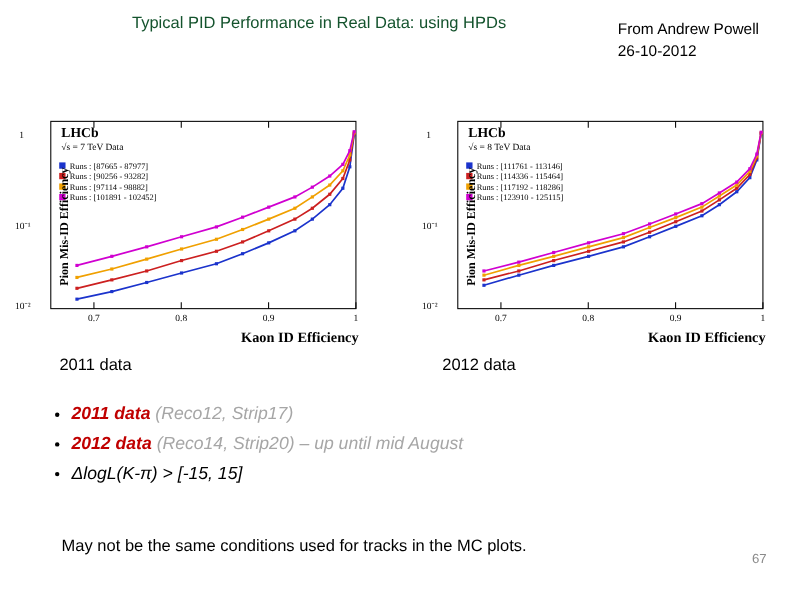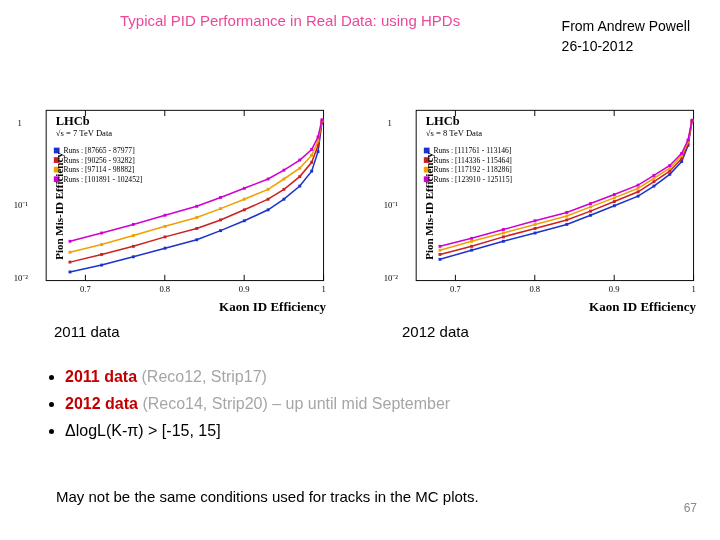--- a/index.html
+++ b/index.html
@@ -1,27 +1,27 @@
 <!DOCTYPE html>
 <html><head>
 <meta charset="utf-8">
 <style>
   * { margin: 0; padding: 0; box-sizing: border-box; }
   body { width: 720px; height: 540px; background: #fff; font-family: "Segoe UI", Arial, sans-serif; position: relative; overflow: hidden; }
-  .title { position: absolute; top: 12px; left: 120px; font-size: 15px; color: #ec4899; }
+  .title { position: absolute; top: 12px; left: 120px; font-size: 15px; color: #14532d; }
   .credit { position: absolute; top: 17px; right: 30px; font-size: 14px; color: #000; line-height: 1.4; }
   .plots { position: absolute; top: 98px; left: 6px; right: 14px; height: 215px; display: flex; gap: 40px; }
   .plot-wrap { width: 345px; height: 215px; position: relative; }
   .plot-svg { width: 100%; height: 100%; }
   .axis-label-y { position: absolute; left: -1px; top: 50%; transform: translateY(-50%) rotate(-90deg); transform-origin: center; font-size: 11px; font-family: serif; font-weight: bold; white-space: nowrap; }
   .axis-label-x { position: absolute; bottom: -2px; right: 10px; font-size: 13px; font-family: serif; font-weight: bold; }
   .caption-2011 { position: absolute; top: 323px; left: 54px; font-size: 15px; }
   .caption-2012 { position: absolute; top: 323px; left: 402px; font-size: 15px; }
   .bullets { position: absolute; top: 363px; left: 45px; font-size: 16px; line-height: 1.7; }
-  .bullets li { list-style: disc; margin-left: 20px; }
+  .bullets li { list-style: disc; margin-left: 20px; font-style: italic; }
   .b-red-bold { color: #c00000; font-weight: bold; }
   .b-grey { color: #a6a6a6; }
   .footer-note { position: absolute; bottom: 35px; left: 56px; font-size: 15px; }
   .page-num { position: absolute; bottom: 25px; right: 23px; font-size: 12px; color: #8a8a8a; }
   .experiment { font-family: serif; font-weight: bold; font-size: 13px; }
   .sqrt-line { font-family: serif; font-size: 9px; }
   .run-line { font-family: serif; font-size: 8px; }
 </style>
 </head>
 <body>
@@ -226,18 +226,18 @@
     </svg>
     <div class="axis-label-x">Kaon ID Efficiency</div>
   </div>
 </div>
 
 <div class="caption-2011">2011 data</div>
 <div class="caption-2012">2012 data</div>
 
 <ul class="bullets">
   <li><span class="b-red-bold">2011 data </span><span class="b-grey">(Reco12, Strip17)</span></li>
-  <li><span class="b-red-bold">2012 data </span><span class="b-grey">(Reco14, Strip20) – up until mid September</span></li>
+  <li><span class="b-red-bold">2012 data </span><span class="b-grey">(Reco14, Strip20) – up until mid August</span></li>
   <li><span>ΔlogL(K-π) &gt; [-15, 15]</span></li>
 </ul>
 
 <div class="footer-note">May not be the  same conditions  used for tracks in the MC plots.</div>
 <div class="page-num">67</div>
 
 </body></html>

